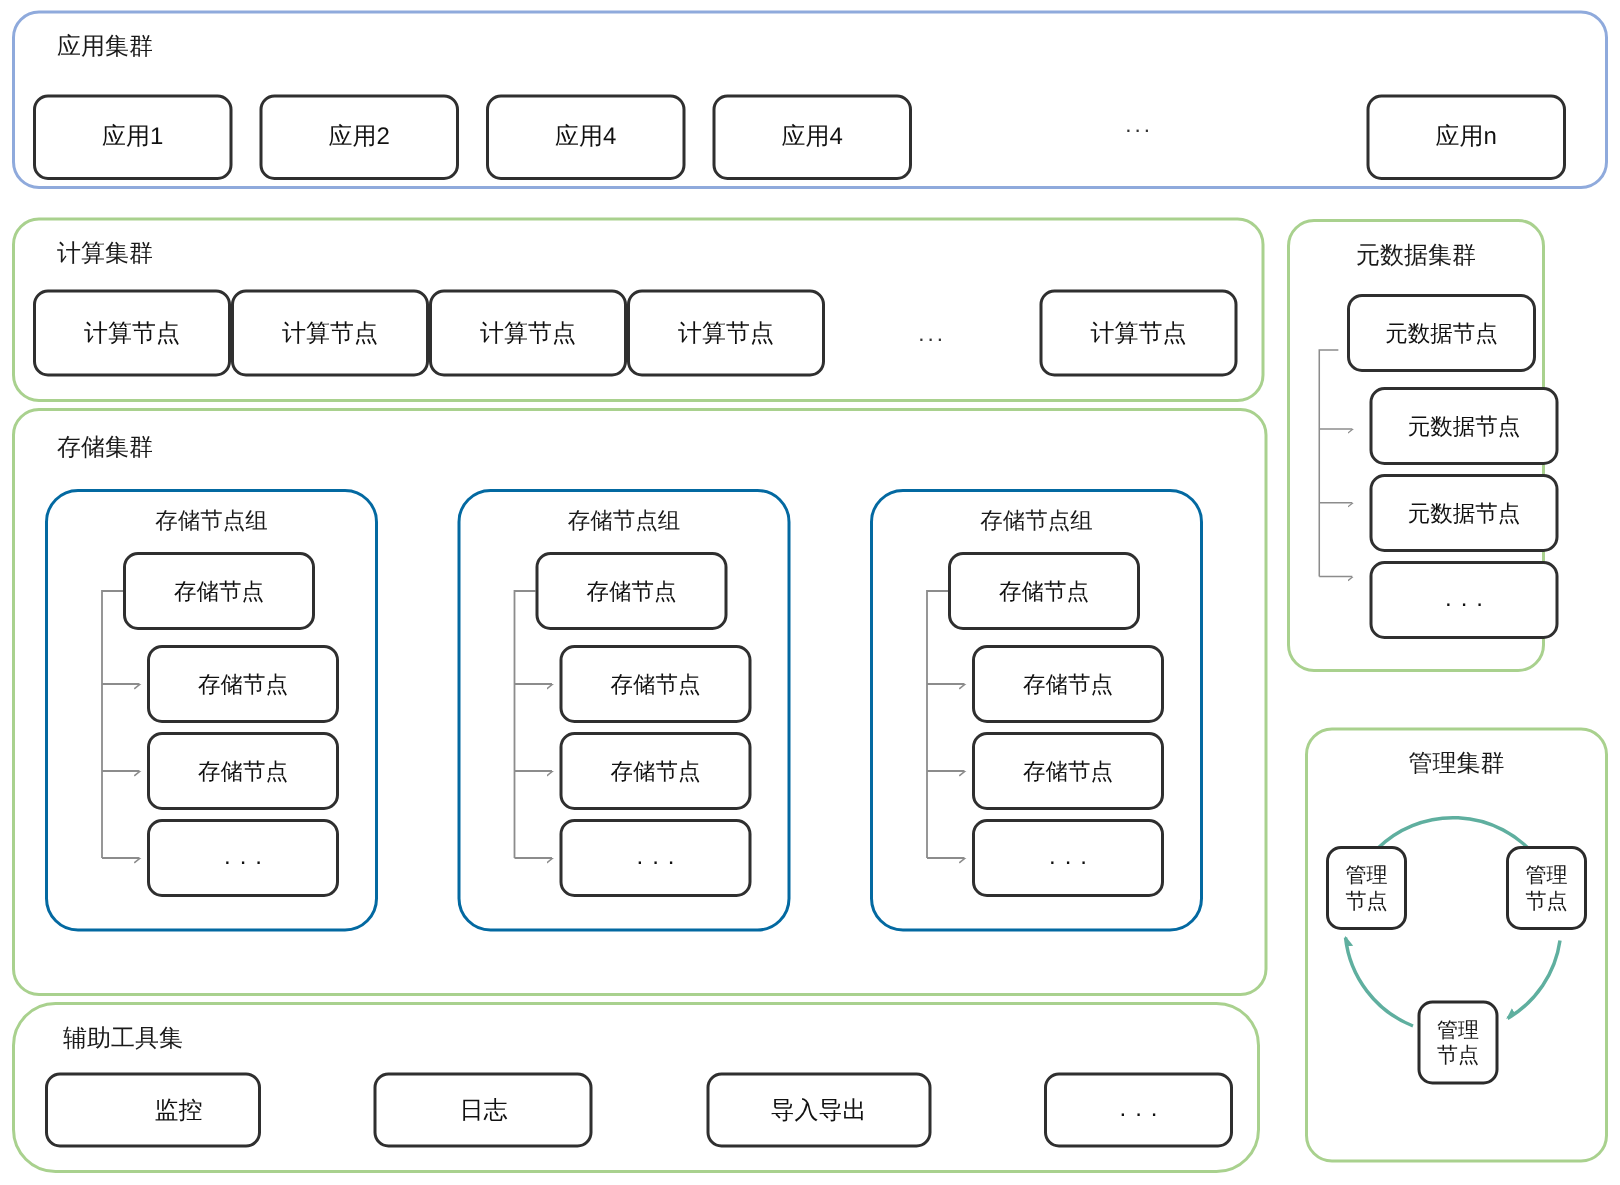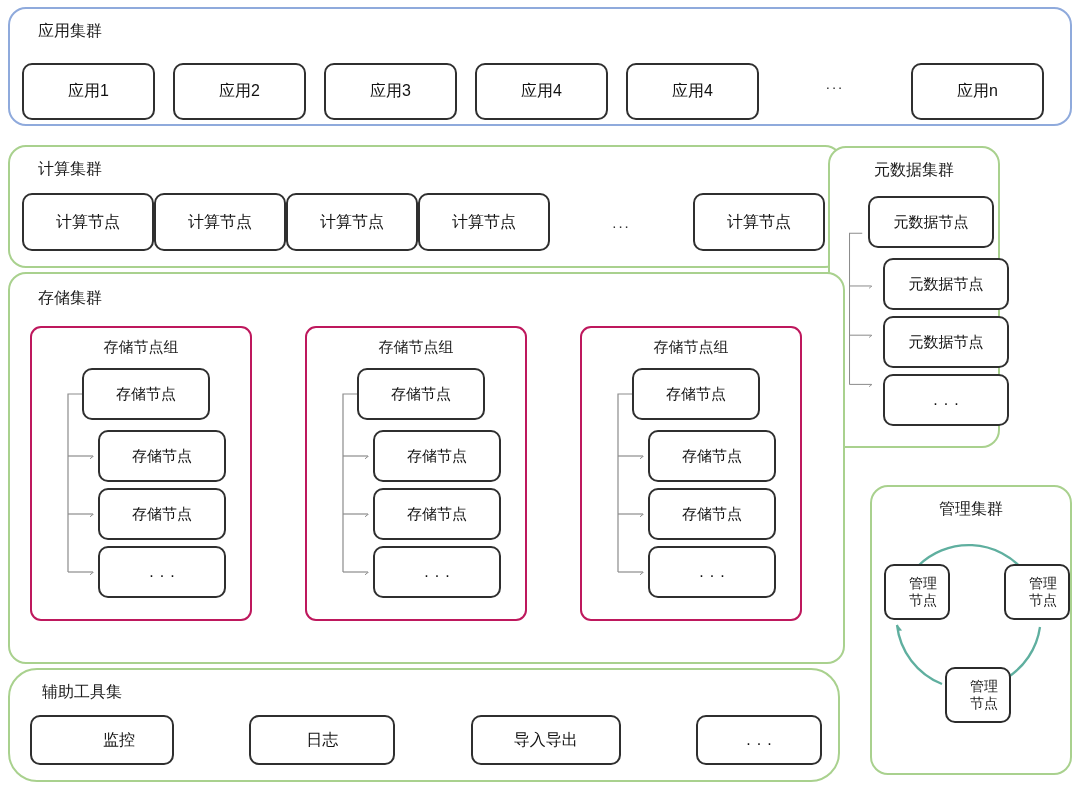--- a/index.html
+++ b/index.html
@@ -17,64 +17,63 @@
     box-sizing:border-box;border:2px solid #2F2F2F;border-radius:10px;background:#ffffff;
     display:flex;align-items:center;justify-content:center;font-size:16px;color:#111;
     white-space:nowrap;
   }
   .node.dots-node{letter-spacing:6px;padding-left:6px;font-size:16px;}
   .dots-flex{flex:1;text-align:center;font-size:15px;color:#333;letter-spacing:2px;}
   .app-node{width:133px;height:57px;margin-top:16px;}
   .cmp-node{width:132px;height:58px;}
   .group{
     position:absolute;box-sizing:border-box;width:222px;height:295px;
-    border:2px solid #be185d;border-radius:11px;background:#ffffff;
+    border:2px solid #0369a1;border-radius:22px;background:#ffffff;
   }
   .group-title{text-align:center;margin-top:10px;font-size:15px;}
   .tnode{position:absolute;width:128px;height:52px;font-size:15px;}
   .mdnode{position:absolute;width:126px;height:52px;font-size:15px;}
   .tree-svg{position:absolute;left:0;top:0;width:100%;height:100%;pointer-events:none;}
   .mnode{
     position:absolute;width:50px;height:52px;border:2.5px solid #2B2B2B;border-radius:10px;
     background:#fff;display:flex;flex-direction:column;align-items:center;justify-content:center;
-    font-size:14px;line-height:17px;padding-left:12px;
+    font-size:14px;line-height:17px;
   }
   .aux-node{height:50px;}
 </style>
 </head>
 <body>
 
 <div id="canvas">
 
   <section class="cluster blue" style="left:8px;top:7px;width:1064px;height:119px;">
     <div class="cluster-label">应用集群</div>
     <div class="hrow" style="left:12px;right:26px;top:46px;height:57px;gap:18px;">
       <div class="node app-node">应用1</div>
       <div class="node app-node">应用2</div>
-      <div class="node app-node">应用3</div>
       <div class="node app-node">应用4</div>
       <div class="node app-node">应用4</div>
       <div class="dots-flex">...</div>
       <div class="node app-node">应用n</div>
     </div>
   </section>
 
   <section class="cluster green" style="left:8px;top:145px;width:835px;height:123px;">
     <div class="cluster-label">计算集群</div>
     <div class="hrow" style="left:12px;right:16px;top:46px;height:58px;">
       <div class="node cmp-node">计算节点</div>
       <div class="node cmp-node">计算节点</div>
       <div class="node cmp-node">计算节点</div>
       <div class="node cmp-node">计算节点</div>
       <div class="dots-flex">...</div>
       <div class="node cmp-node">计算节点</div>
     </div>
   </section>
 
-  <section class="cluster green" style="left:828px;top:146px;width:172px;height:302px;">
+  <section class="cluster green" style="left:858px;top:146px;width:172px;height:302px;">
     <div class="cluster-label center">元数据集群</div>
     <svg class="tree-svg" viewBox="0 0 198 298">
       <defs>
         <marker id="ga1" markerWidth="8" markerHeight="10" refX="3.5" refY="0" orient="auto" markerUnits="userSpaceOnUse">
           <path d="M0,-3.2 L4,0 L0,3.2" fill="none" stroke="#8C8C8C" stroke-width="1"></path>
         </marker>
       </defs>
       <path d="M38,74 L23,74 L23,252" fill="none" stroke="#8C8C8C" stroke-width="1.2"></path>
       <path d="M23,136 L49,136" fill="none" stroke="#8C8C8C" stroke-width="1.2" marker-end="url(#ga1)"></path>
       <path d="M23,194 L49,194" fill="none" stroke="#8C8C8C" stroke-width="1.2" marker-end="url(#ga1)"></path>

